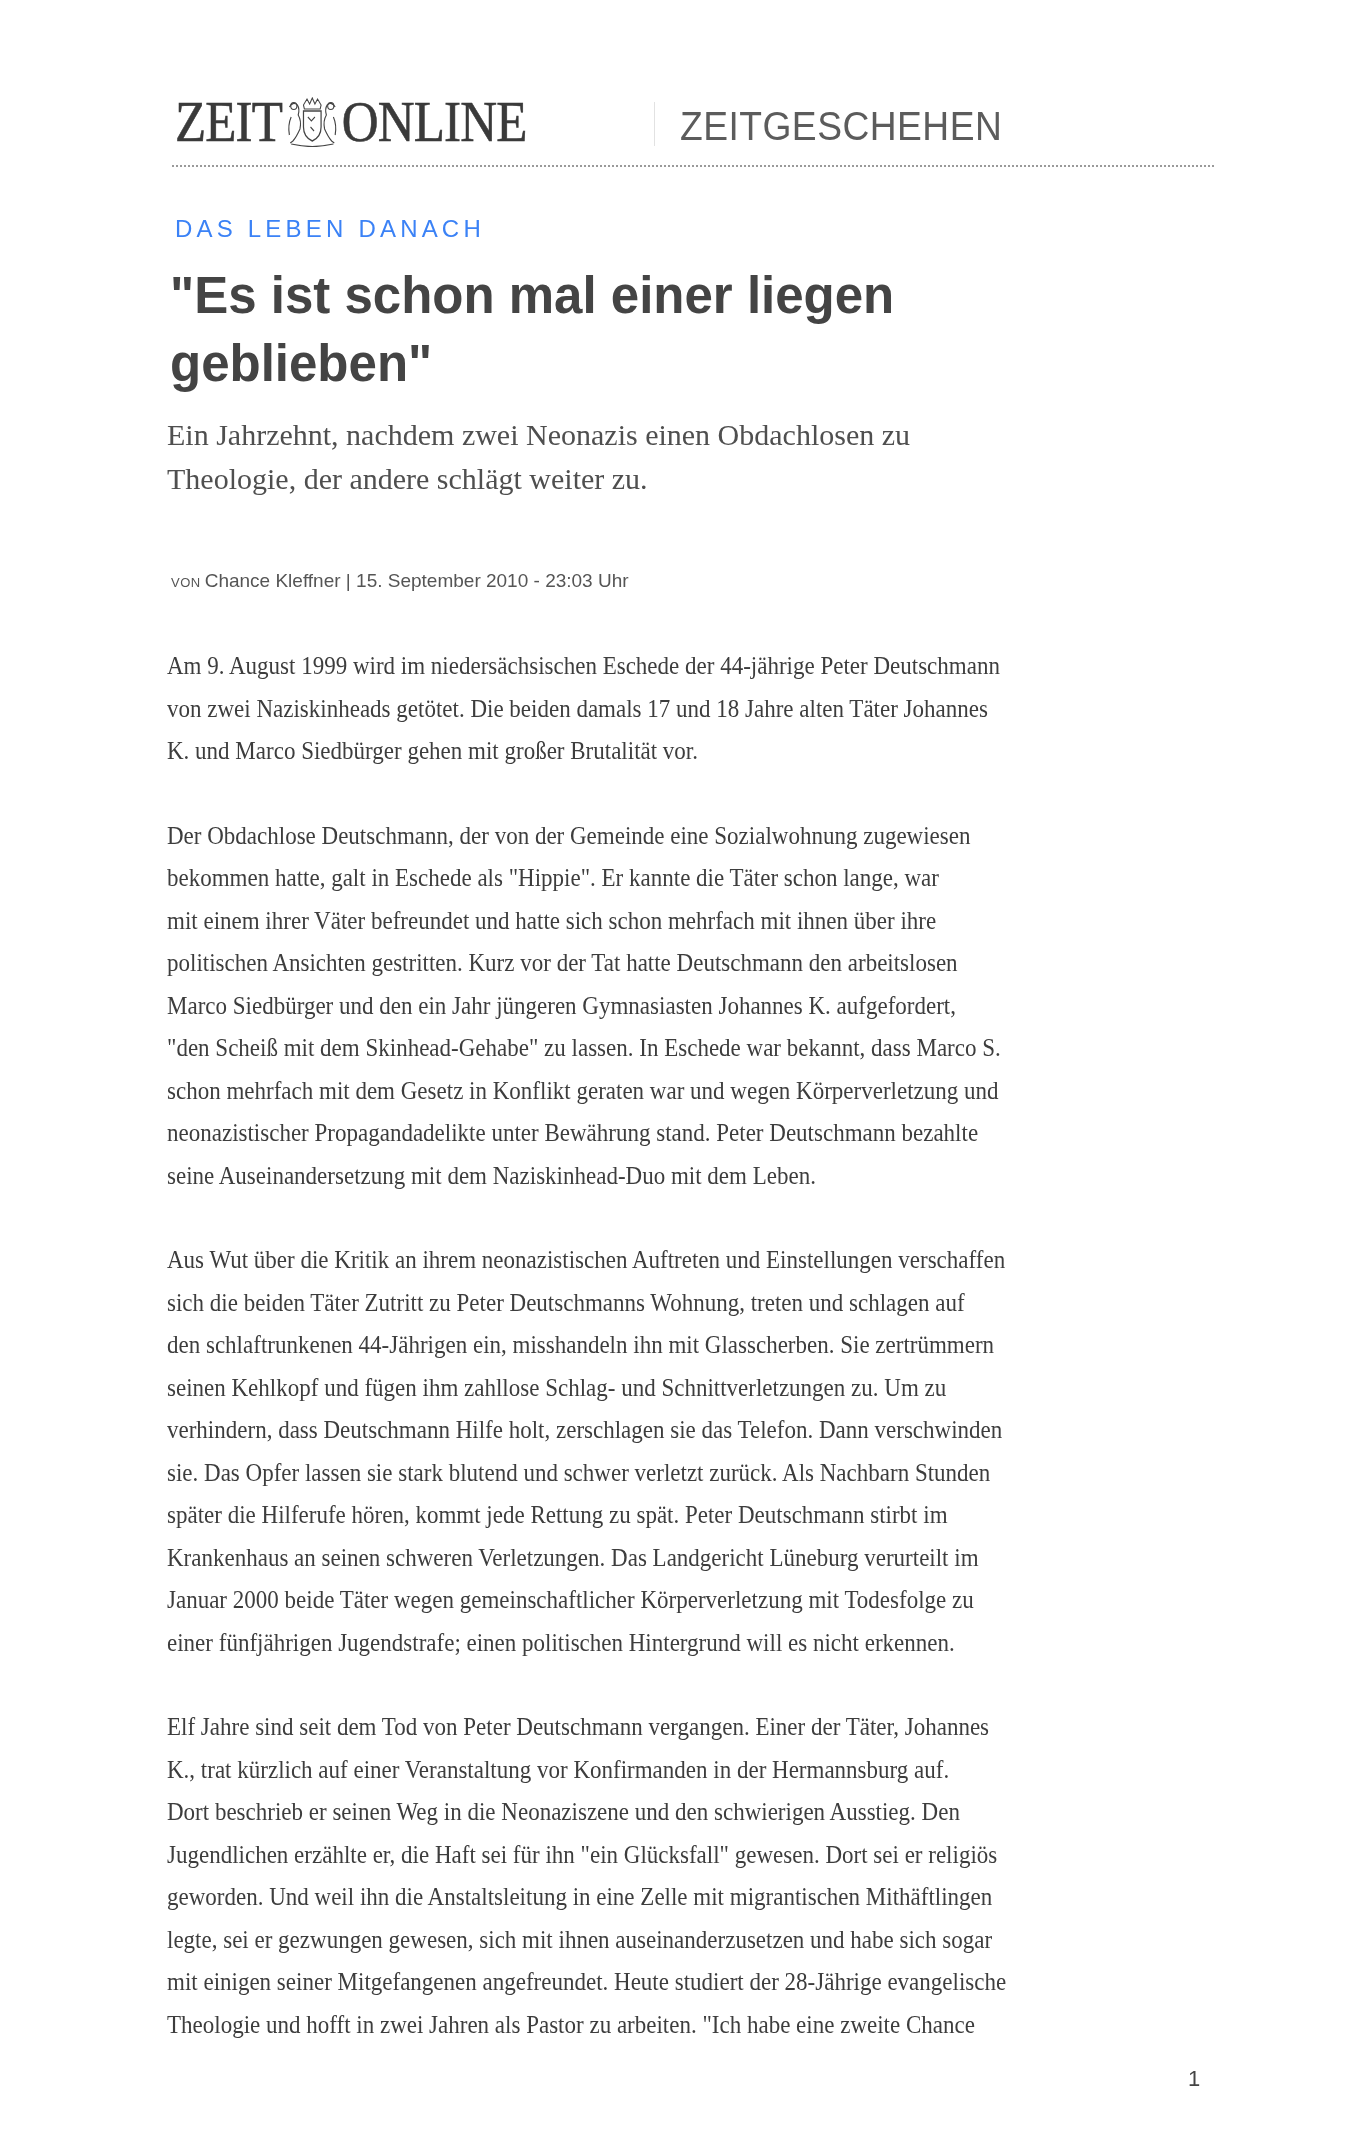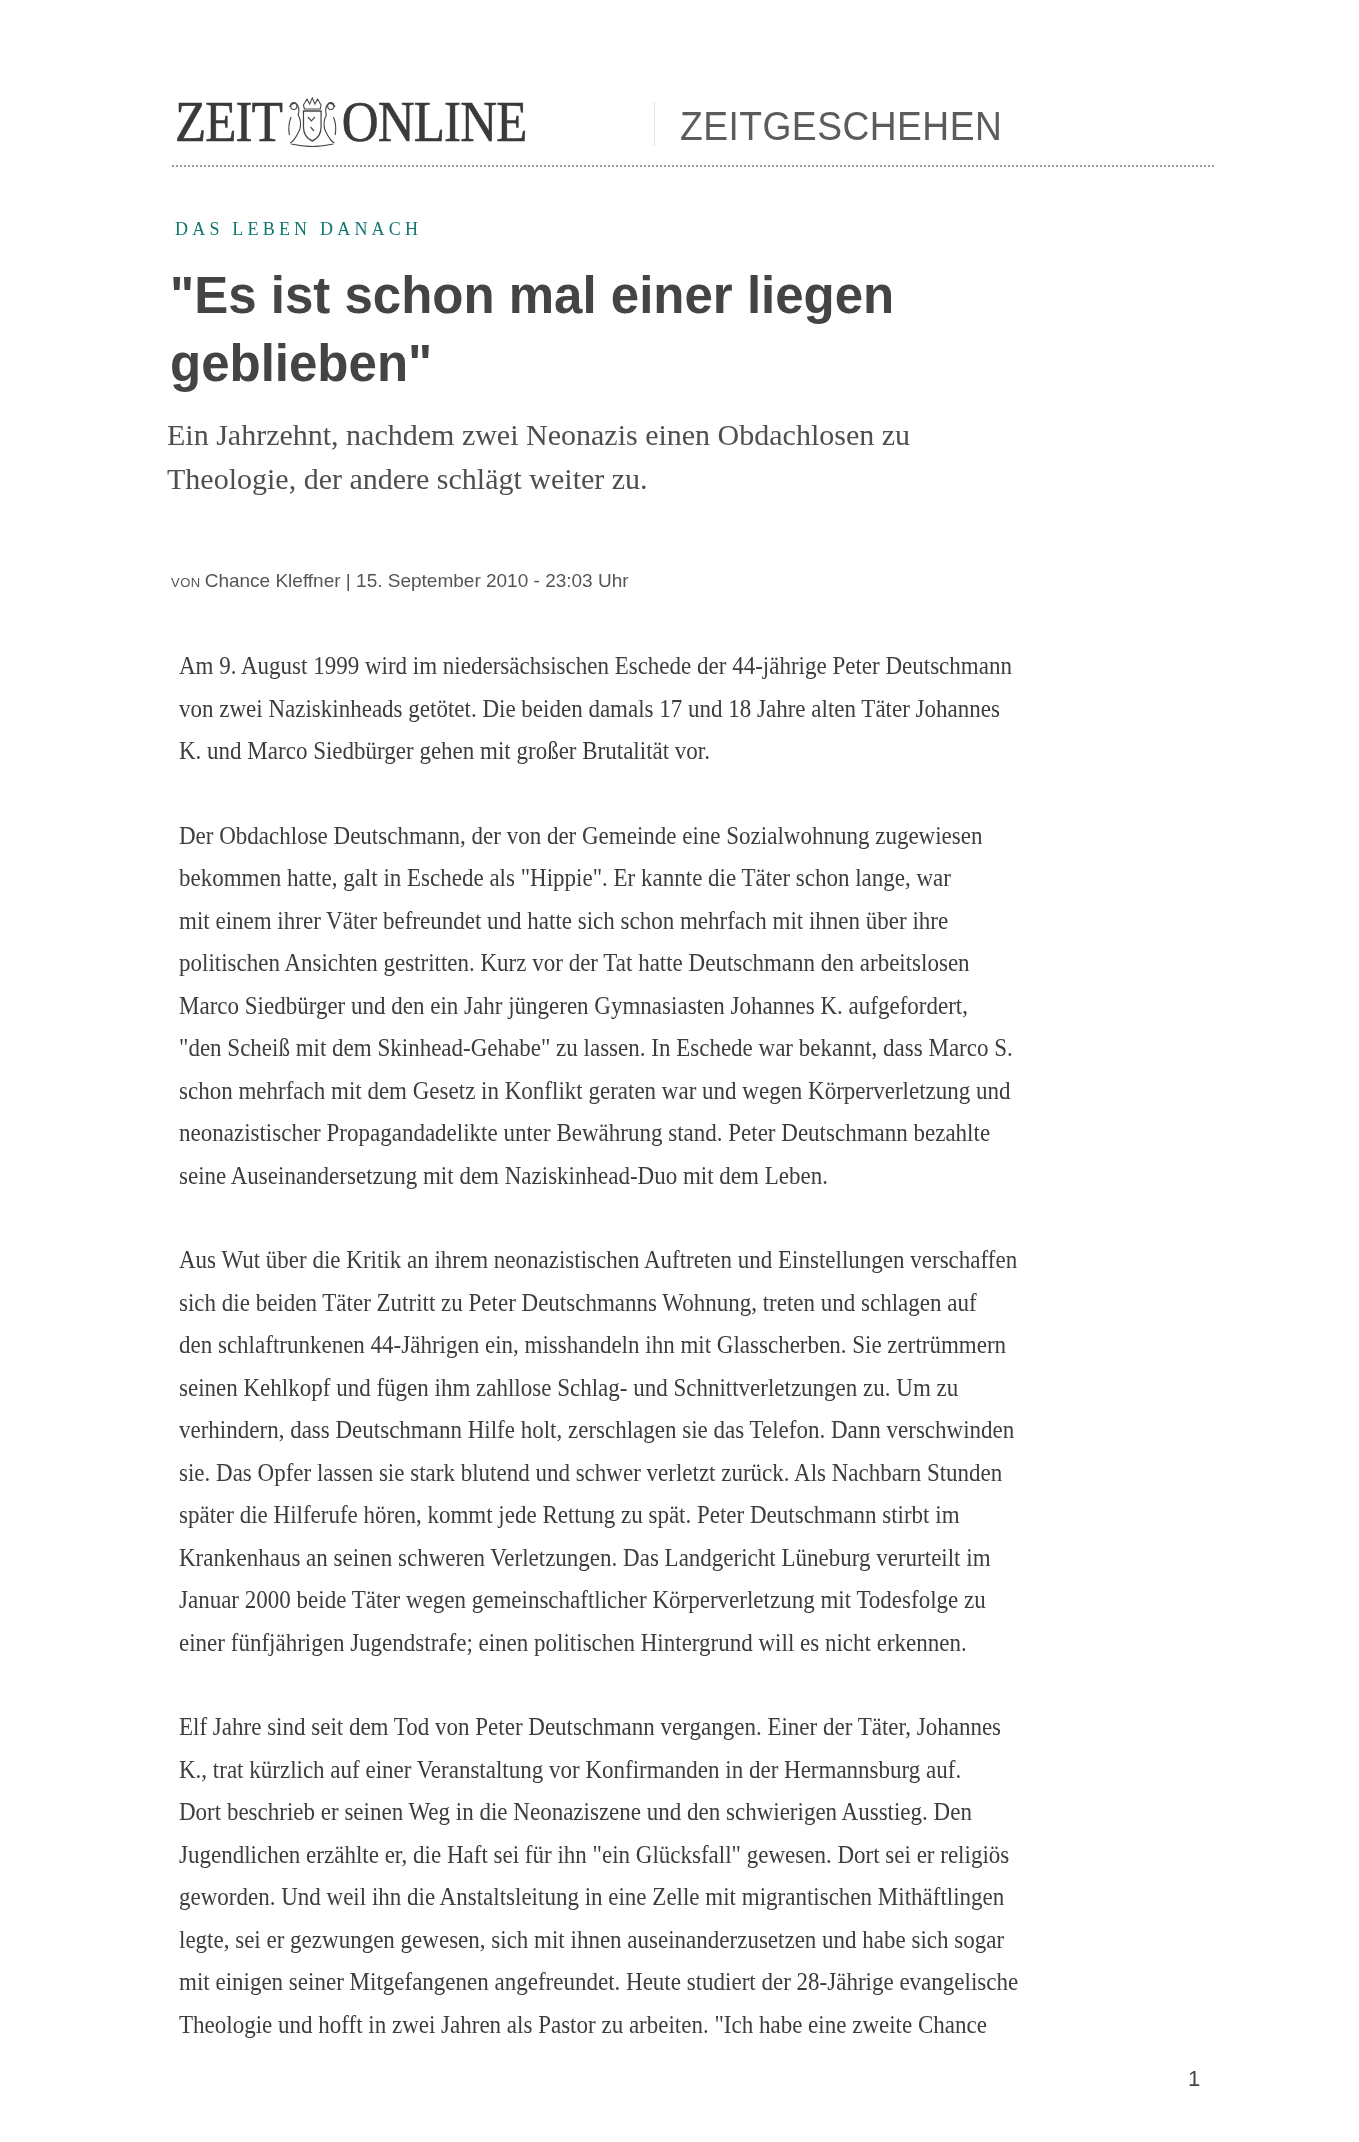--- a/index.html
+++ b/index.html
@@ -74,25 +74,25 @@
       left: 172px;
       top: 165px;
       width: 1042px;
       height: 0;
       border-top: 2px dotted #9a9a9a;
     }
     .kicker {
       position: absolute;
       left: 175px;
       top: 219px;
-      font-family: Liberation Serif, serif;
-      font-size: 18px;
+      font-family: Liberation Sans, sans-serif;
+      font-size: 24px;
       line-height: 20px;
       letter-spacing: 4.2px;
-      color: #0f766e;
+      color: #3b82f6;
       text-transform: uppercase;
     }
     .headline {
       position: absolute;
       left: 170px;
       top: 262px;
       width: 1000px;
       margin: 0;
       font-family: "Liberation Sans", sans-serif;
       font-weight: bold;
@@ -131,21 +131,21 @@
       position: absolute;
       left: 167px;
       top: 645px;
       width: 1040px;
       font-family: "Liberation Serif", serif;
       font-size: 25px;
       line-height: 42.5px;
       color: #3d3d3d;
     }
     .article-body p {
-      margin: 0 0 42px 12px;
+      margin: 0 0 42px 0;
     }
     .article-body .line {
       display: block;
       white-space: nowrap;
       transform: scaleX(0.92);
       transform-origin: left center;
     }
     .page-number {
       position: absolute;
       left: 1188px;

